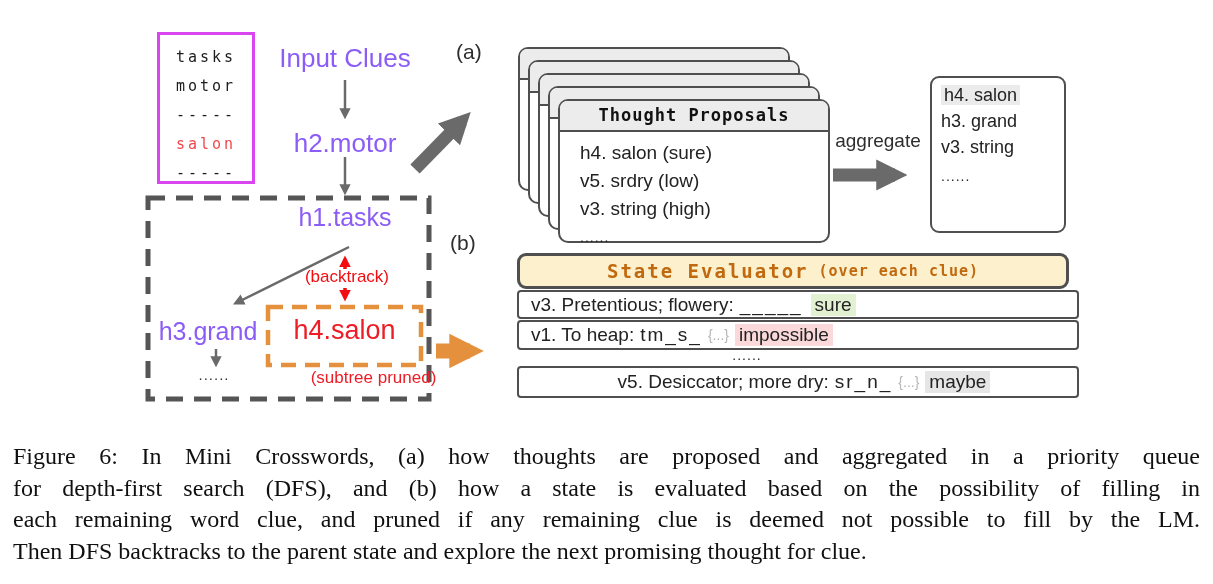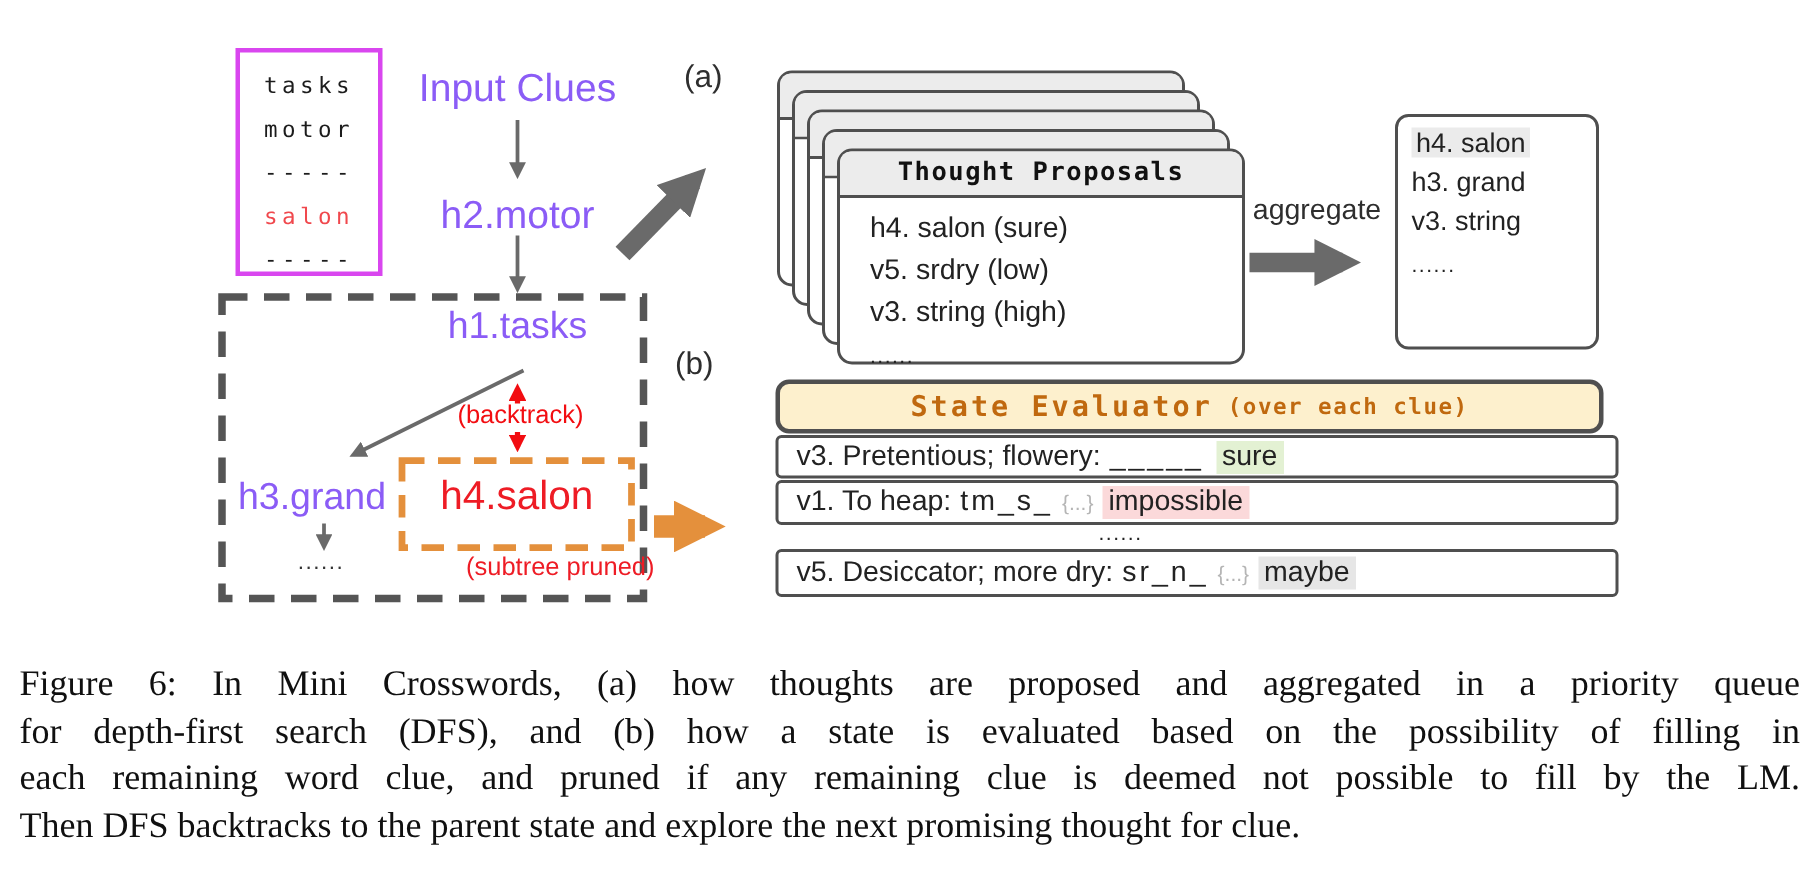--- a/index.html
+++ b/index.html
@@ -58,21 +58,21 @@
        border:3px solid #4f4f4f;border-radius:9px;display:flex;align-items:center;
        justify-content:center;font-family:"DejaVu Sans Mono",monospace;font-weight:bold;
        color:#c0690f;}
   .se-title{font-size:19px;letter-spacing:2px;}
   .se-suffix{font-size:15px;margin-left:10px;letter-spacing:1px;}
   .se-row{left:517px;width:546px;background:#fff;border:2.5px solid #4f4f4f;
        border-radius:4px;display:flex;align-items:center;padding-left:12px;
        font-size:19px;color:#222;box-sizing:content-box;}
   .r1{top:290px;height:25px;}
   .r2{top:320px;height:26px;}
-  .r3{top:366px;height:28px;}
+  .r3{top:366px;height:28px;justify-content:center;}
   .pattern{letter-spacing:2px;margin-left:6px;}
   .brace{color:#b5b5b5;font-size:14px;margin:0 6px;}
   .verdict{padding:0 4px;margin-left:6px;}
   .v-sure{background:#e3f1d3;margin-left:8px;}
   .v-imp{background:#fbd9da;margin-left:0;}
   .v-maybe{background:#e6e6e6;margin-left:0;}
   .se-dots{left:702px;top:347px;width:90px;font-size:14px;letter-spacing:1px;color:#222;}
 
   
   .caption{position:absolute;left:0;top:441px;width:1213px;padding:0 13px;

